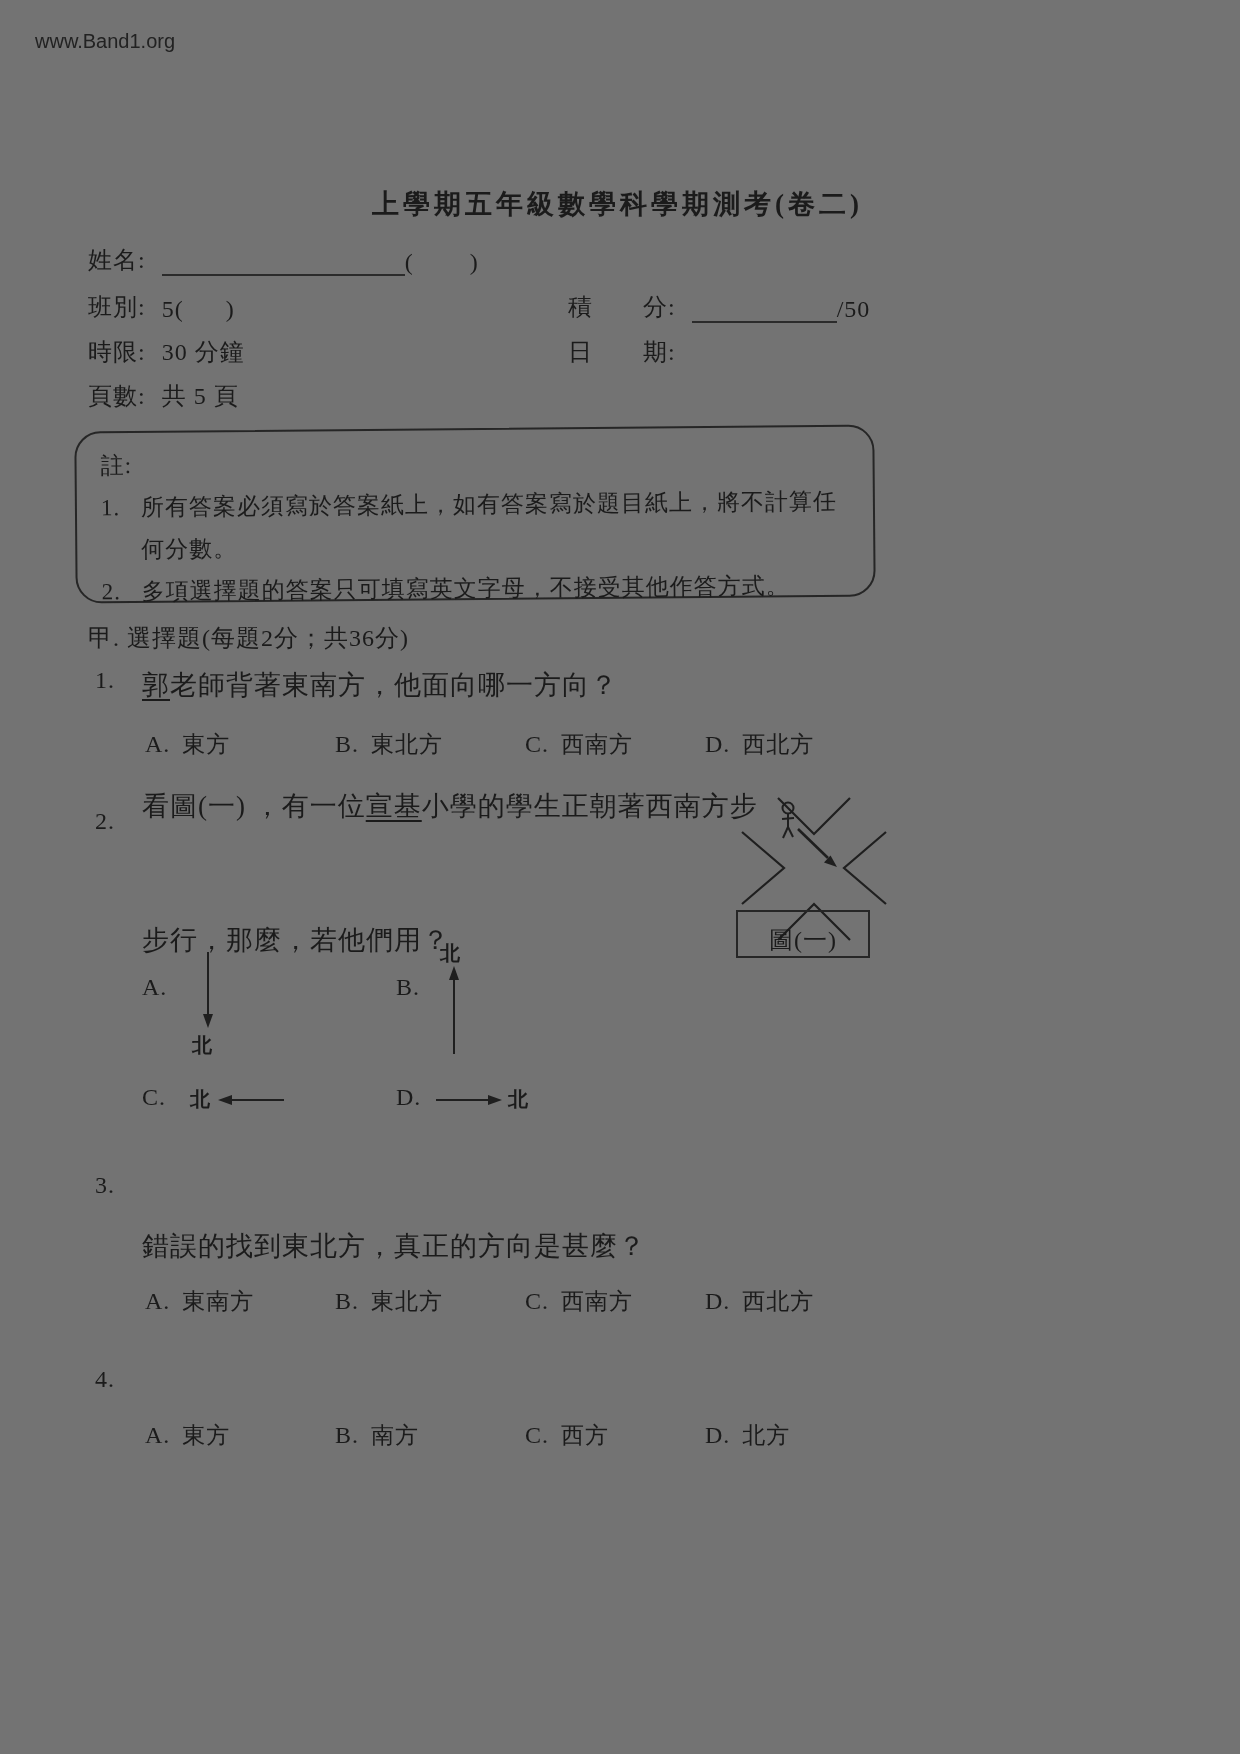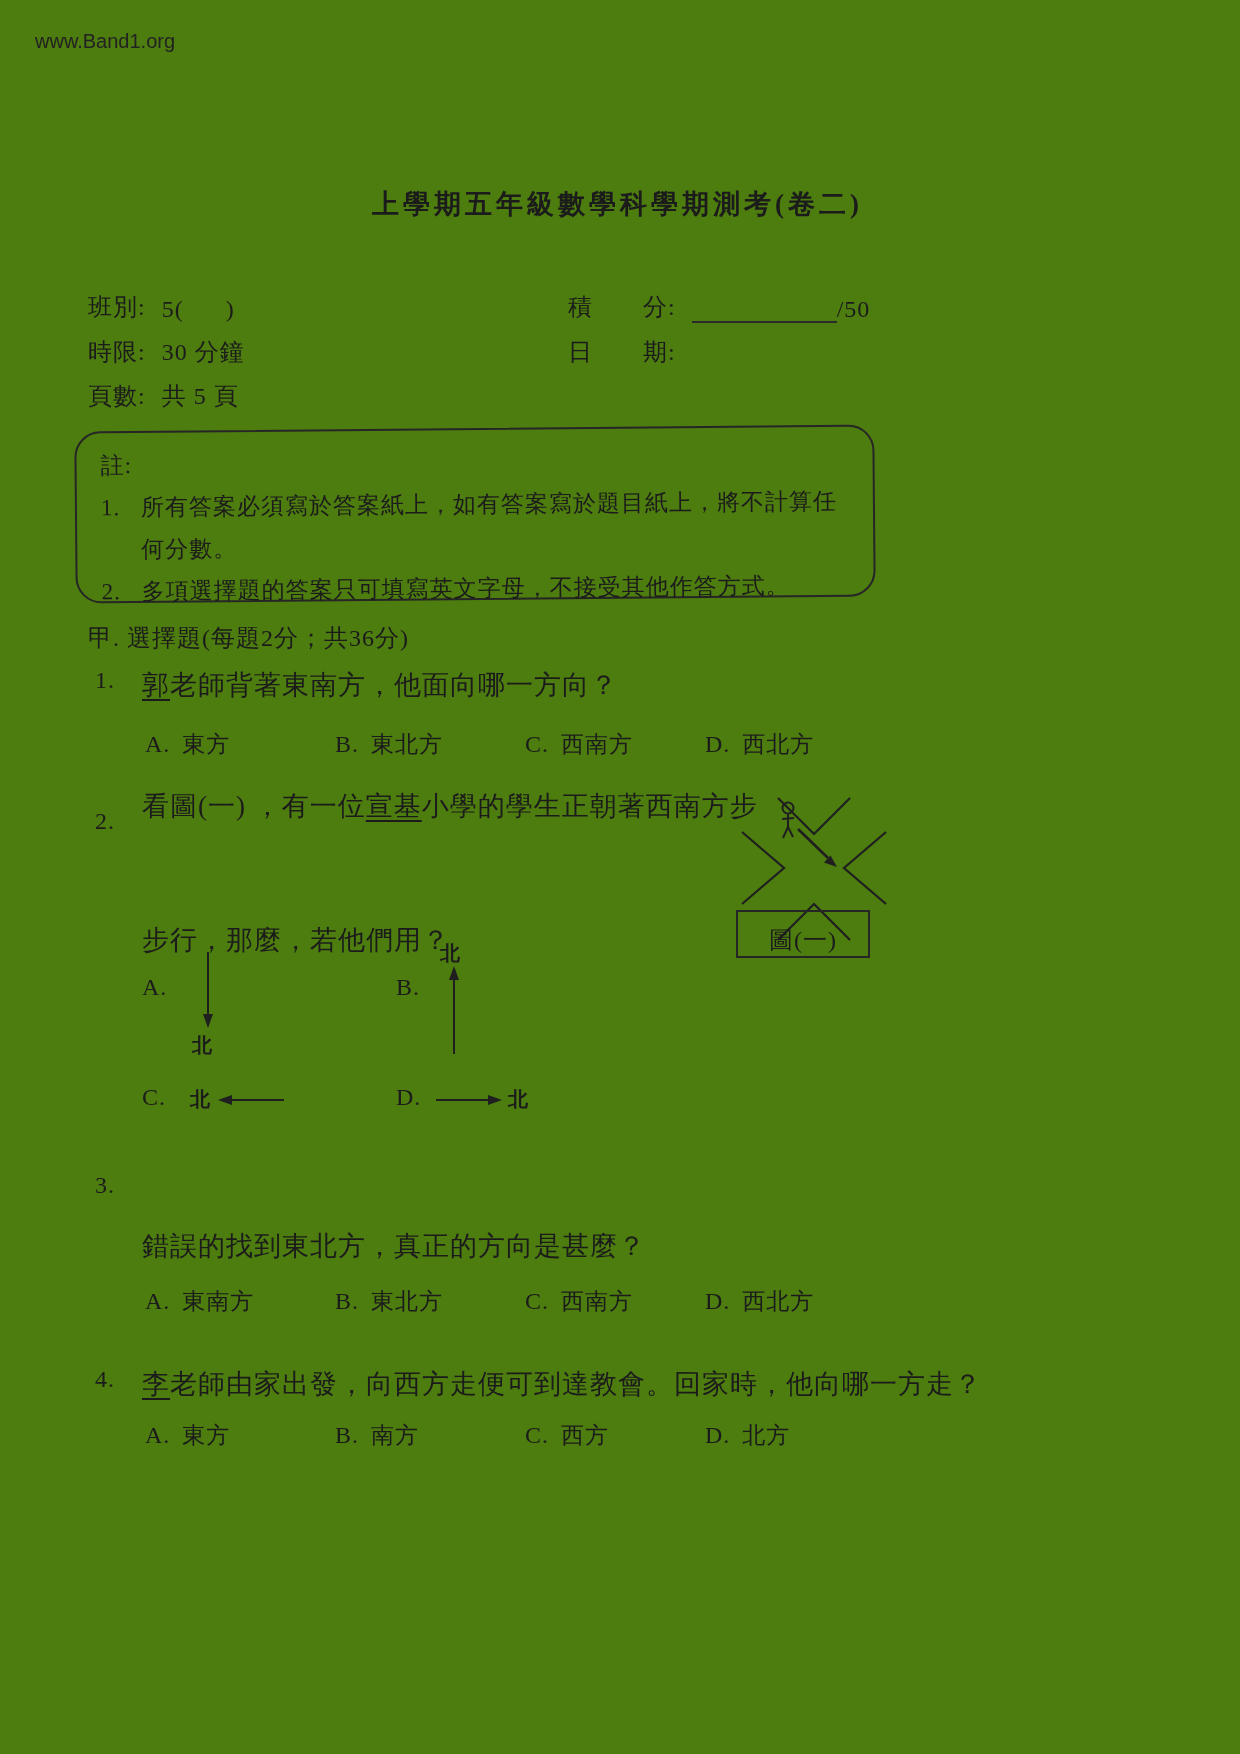--- a/index.html
+++ b/index.html
@@ -1,19 +1,19 @@
 <!DOCTYPE html>
 <html><head>
 <meta charset="utf-8">
 <style>
   html,body{margin:0;padding:0;}
   body{background:#d8d8d8;}
   .page{
     position:relative;width:1240px;height:1754px;margin:0 auto;
-    background:#4d7c0f;color:#1b1b1b;
+    background:#737373;color:#1b1b1b;
     font-family:"Liberation Serif","DejaVu Serif",serif;
     font-size:23px;letter-spacing:1px;overflow:hidden;
   }
   .abs{position:absolute;}
   .wm{font-family:"Liberation Sans","DejaVu Sans",sans-serif;font-size:20px;letter-spacing:0;color:#222;}
   .title{font-size:27px;letter-spacing:4px;font-weight:600;}
   .hrow{display:flex;align-items:flex-end;font-size:24px;white-space:pre;}
   .hrow .lab{margin-right:16px;}
   .blank{display:inline-block;border-bottom:2.5px solid #2b2b2b;height:1.05em;}
   .pre{white-space:pre;}
@@ -39,20 +39,25 @@
 </style>
 </head>
 <body>
 
 <div class="page">
 
   <div class="abs wm" style="left:35px;top:30px">www.Band1.org</div>
 
   <div class="abs title" style="left:372px;top:186px">上學期五年級數學科學期測考(卷二)</div>
 
+  <div class="abs hrow" style="left:88px;top:244px">
+    <span class="lab">姓名:</span>
+    <span class="blank" style="width:243px"></span>
+    <span class="pre">(        )</span>
+  </div>
 
   <div class="abs hrow" style="left:88px;top:291px">
     <span class="lab">班別:</span>
     <span class="pre">5(      )</span>
   </div>
 
   <div class="abs hrow" style="left:568px;top:291px">
     <span class="lab">積　　分:</span>
     <span class="blank" style="width:145px"></span>
     <span>/50</span>
@@ -164,23 +169,20 @@
       <span class="opt-label">A.</span><span>東南方</span></span>
     <span class="abs opt" style="left:335px">
       <span class="opt-label">B.</span><span>東北方</span></span>
     <span class="abs opt" style="left:525px">
       <span class="opt-label">C.</span><span>西南方</span></span>
     <span class="abs opt" style="left:705px">
       <span class="opt-label">D.</span><span>西北方</span></span>
   </div>
 
   <div class="abs qnum" style="left:95px;top:1366px">4.</div>
-  <div class="abs qtext" style="left:142px;top:1366px">
-    <span class="uline">李</span><span>老師由家出發，向西方走便可到達教會。回家時，他向哪一方走？</span>
-  </div>
   <div class="abs" style="left:0;top:1420px;width:1240px;height:36px">
     <span class="abs opt" style="left:145px">
       <span class="opt-label">A.</span><span>東方</span></span>
     <span class="abs opt" style="left:335px">
       <span class="opt-label">B.</span><span>南方</span></span>
     <span class="abs opt" style="left:525px">
       <span class="opt-label">C.</span><span>西方</span></span>
     <span class="abs opt" style="left:705px">
       <span class="opt-label">D.</span><span>北方</span></span>
   </div>

